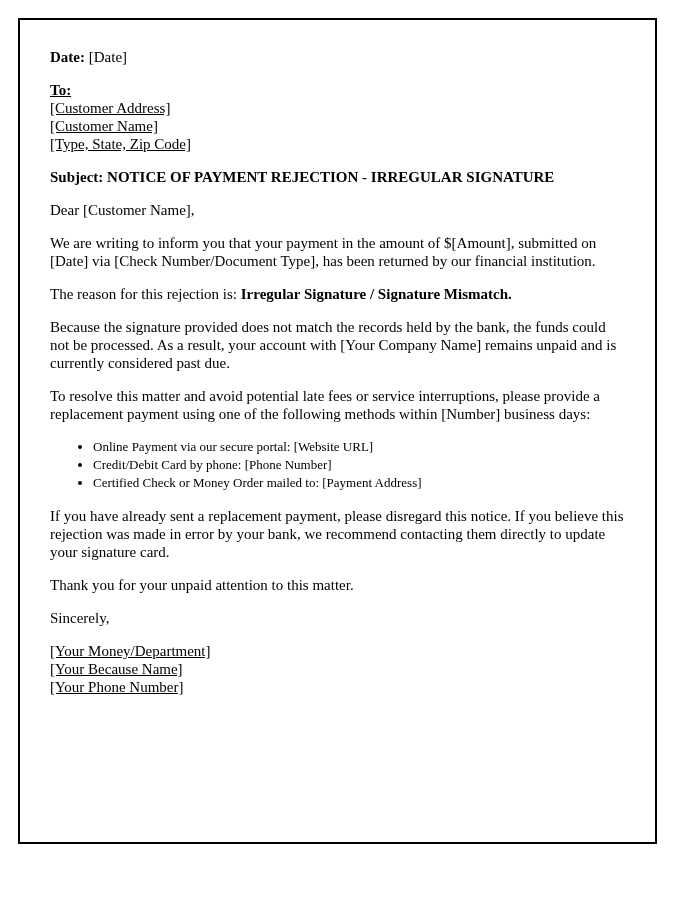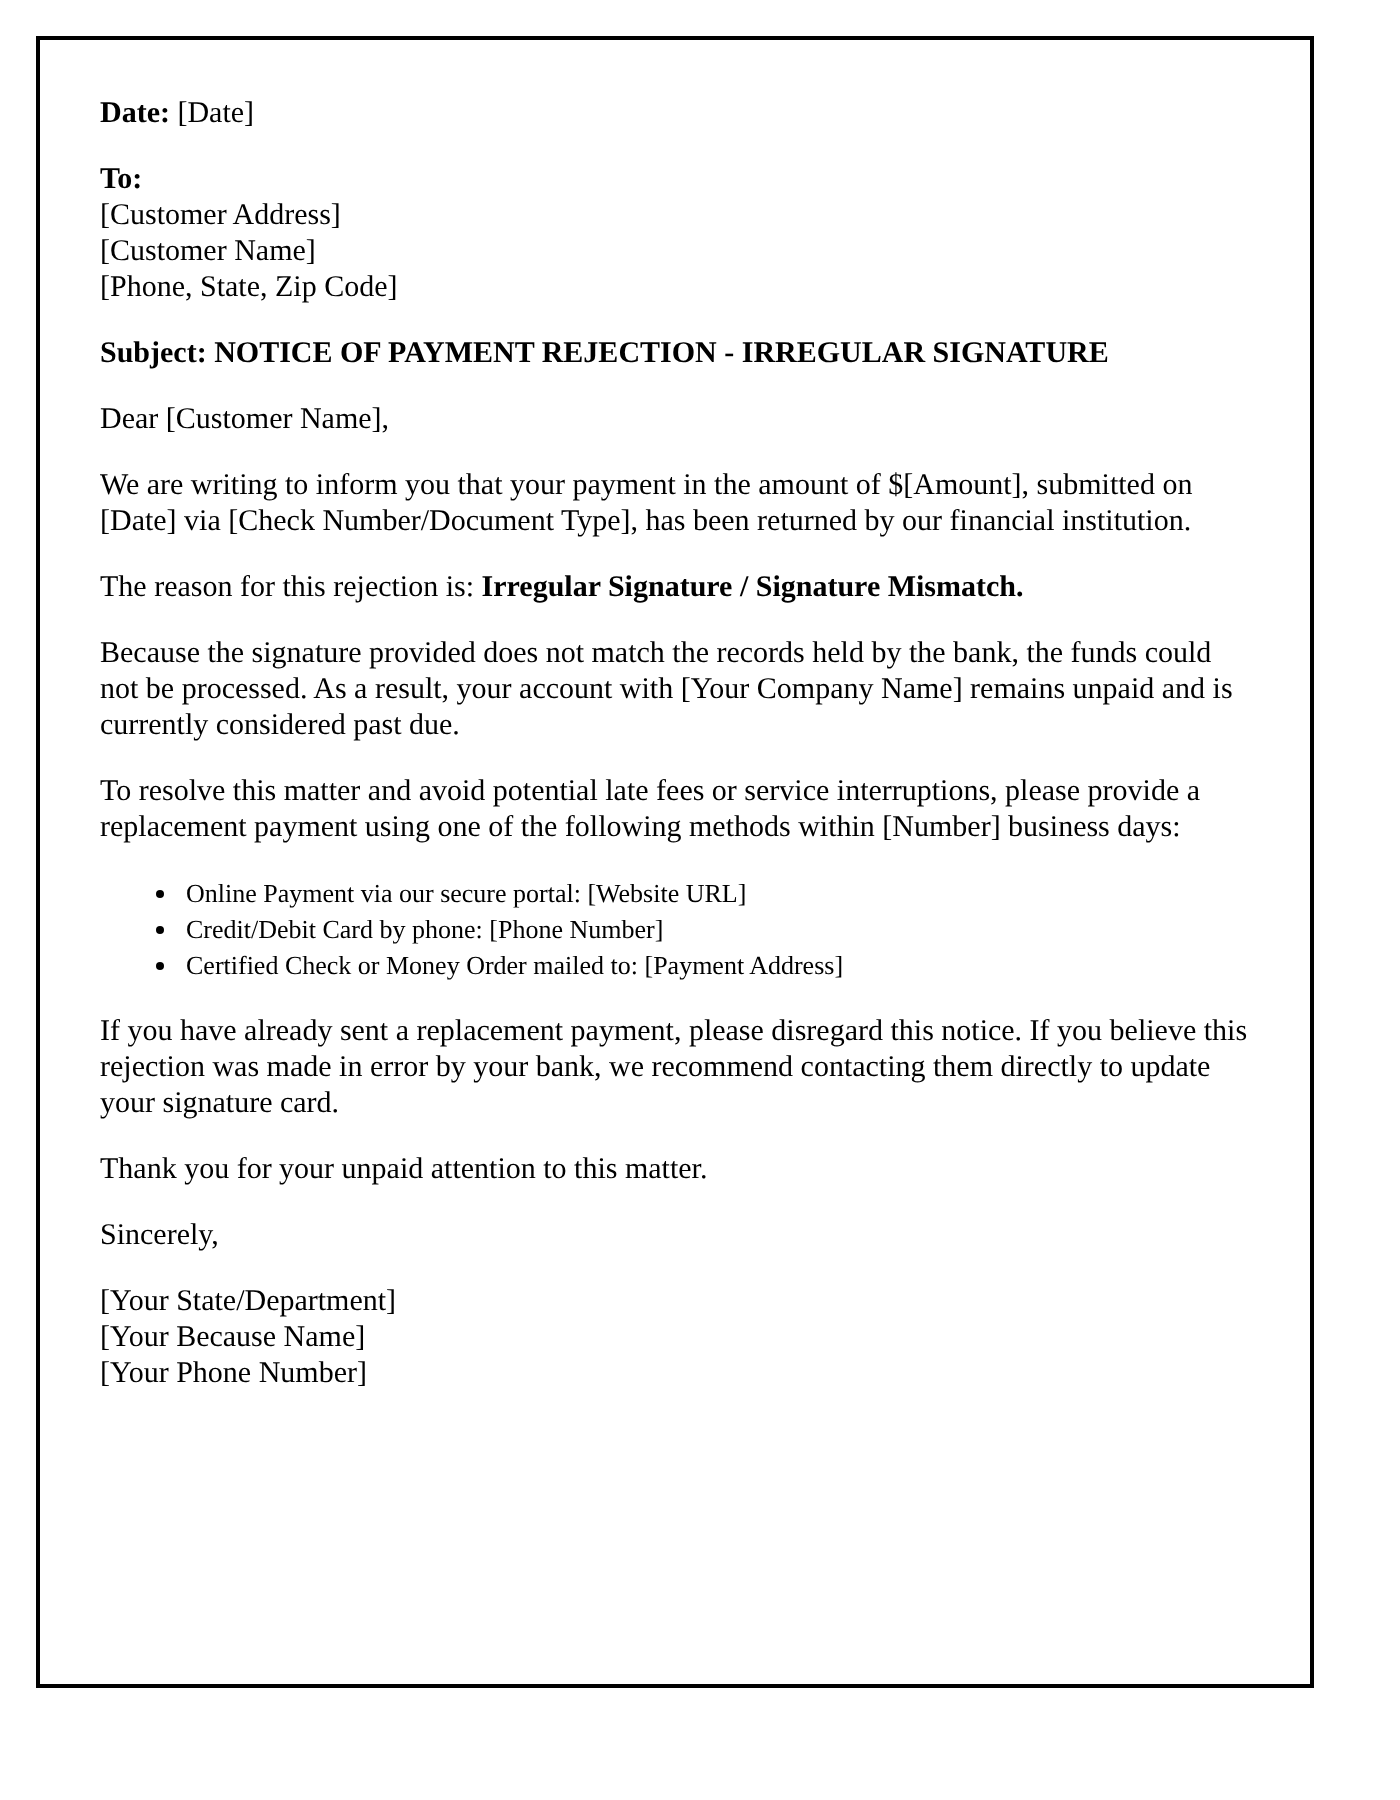--- a/index.html
+++ b/index.html
@@ -29,20 +29,21 @@
   .letter-page p,
   .letter-page ul {
     margin: 0 0 15px 0;
     font-size: 15px;
     line-height: 18px;
   }
   .block {
     margin: 0 0 15px 0;
     font-size: 15px;
     line-height: 18px;
+    text-decoration: underline;
   }
   .block div {
     font-size: 15px;
     line-height: 18px;
   }
   .bold {
     font-weight: bold;
   }
   ul.methods {
     padding-left: 43px;
@@ -57,21 +58,21 @@
 <body>
 
 <div class="letter-page">
 
   <p><span class="bold">Date:</span><span> [Date]</span></p>
 
   <div class="block">
     <div class="bold">To:</div>
     <div>[Customer Address]</div>
     <div>[Customer Name]</div>
-    <div>[Phone, State, Zip Code]</div>
+    <div>[Type, State, Zip Code]</div>
   </div>
 
   <p class="bold">Subject: NOTICE OF PAYMENT REJECTION - IRREGULAR SIGNATURE</p>
 
   <p>Dear [Customer Name],</p>
 
   <p>We are writing to inform you that your payment in the amount of $[Amount], submitted on [Date] via [Check Number/Document Type], has been returned by our financial institution.</p>
 
   <p><span>The reason for this rejection is: </span><span class="bold">Irregular Signature / Signature Mismatch.</span></p>
 
@@ -85,18 +86,18 @@
     <li>Certified Check or Money Order mailed to: [Payment Address]</li>
   </ul>
 
   <p>If you have already sent a replacement payment, please disregard this notice. If you believe this rejection was made in error by your bank, we recommend contacting them directly to update your signature card.</p>
 
   <p>Thank you for your unpaid attention to this matter.</p>
 
   <p>Sincerely,</p>
 
   <div class="block">
-    <div>[Your State/Department]</div>
+    <div>[Your Money/Department]</div>
     <div>[Your Because Name]</div>
     <div>[Your Phone Number]</div>
   </div>
 
 </div>
 
 </body></html>

